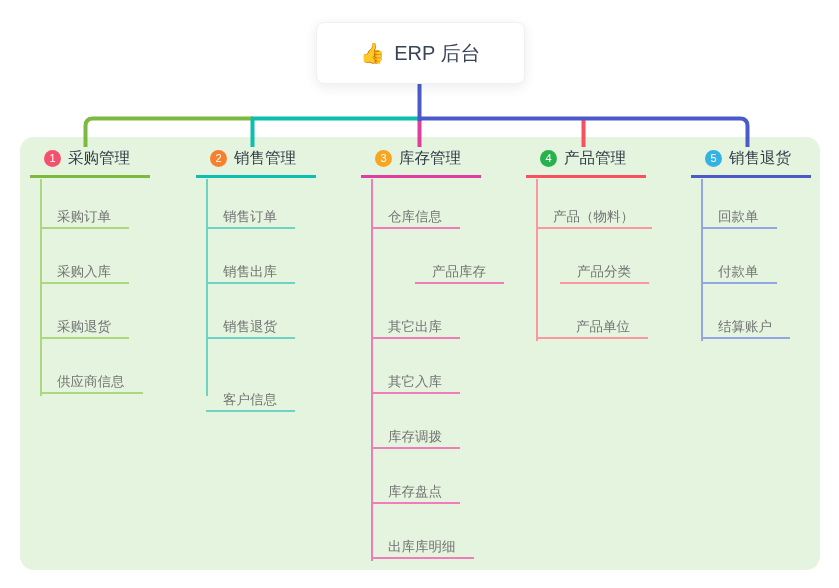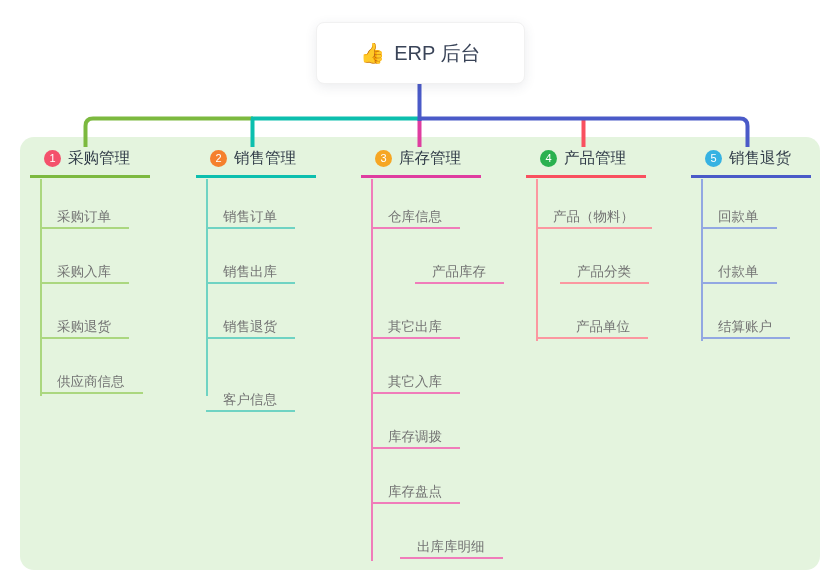--- a/index.html
+++ b/index.html
@@ -78,21 +78,21 @@
     <span class="badge" style="background-color: rgb(246, 166, 35);">3</span>
     <span>库存管理</span>
   </div>
   <div class="spine" style="left: 371px; top: 179px; height: 382px; border-left-color: rgb(240, 124, 186);"></div>
   <div class="child" style="left: 371px; top: 207px; border-bottom-color: rgb(240, 124, 186); text-align: right;">仓库信息</div>
   <div class="child" style="left: 371px; top: 262px; border-bottom-color: rgb(240, 124, 186); margin-left: 44px;">产品库存</div>
   <div class="child" style="left: 371px; top: 317px; border-bottom-color: rgb(240, 124, 186);">其它出库</div>
   <div class="child" style="left: 371px; top: 372px; border-bottom-color: rgb(240, 124, 186);">其它入库</div>
   <div class="child" style="left: 371px; top: 427px; border-bottom-color: rgb(240, 124, 186);">库存调拨</div>
   <div class="child" style="left: 371px; top: 482px; border-bottom-color: rgb(240, 124, 186);">库存盘点</div>
-  <div class="child" style="left: 371px; top: 537px; border-bottom-color: rgb(240, 124, 186); margin-left: 29px;">出库库明细</div>
+  <div class="child" style="left: 371px; top: 537px; border-bottom-color: rgb(240, 124, 186);">出库库明细</div>
 
   <div class="branch-header" style="left: 526px; border-bottom-color: rgb(249, 80, 95);">
     <span class="badge" style="background-color: rgb(42, 177, 79);">4</span>
     <span>产品管理</span>
   </div>
   <div class="spine" style="left: 536px; top: 179px; height: 162px; border-left-color: rgb(251, 151, 160);"></div>
   <div class="child" style="left: 536px; top: 207px; border-bottom-color: rgb(251, 151, 160);">产品（物料）</div>
   <div class="child" style="left: 560px; top: 262px; border-bottom-color: rgb(251, 151, 160);">产品分类</div>
   <div class="child" style="left: 536px; top: 317px; border-bottom-color: rgb(251, 151, 160); padding-left: 40px;">产品单位</div>
 

